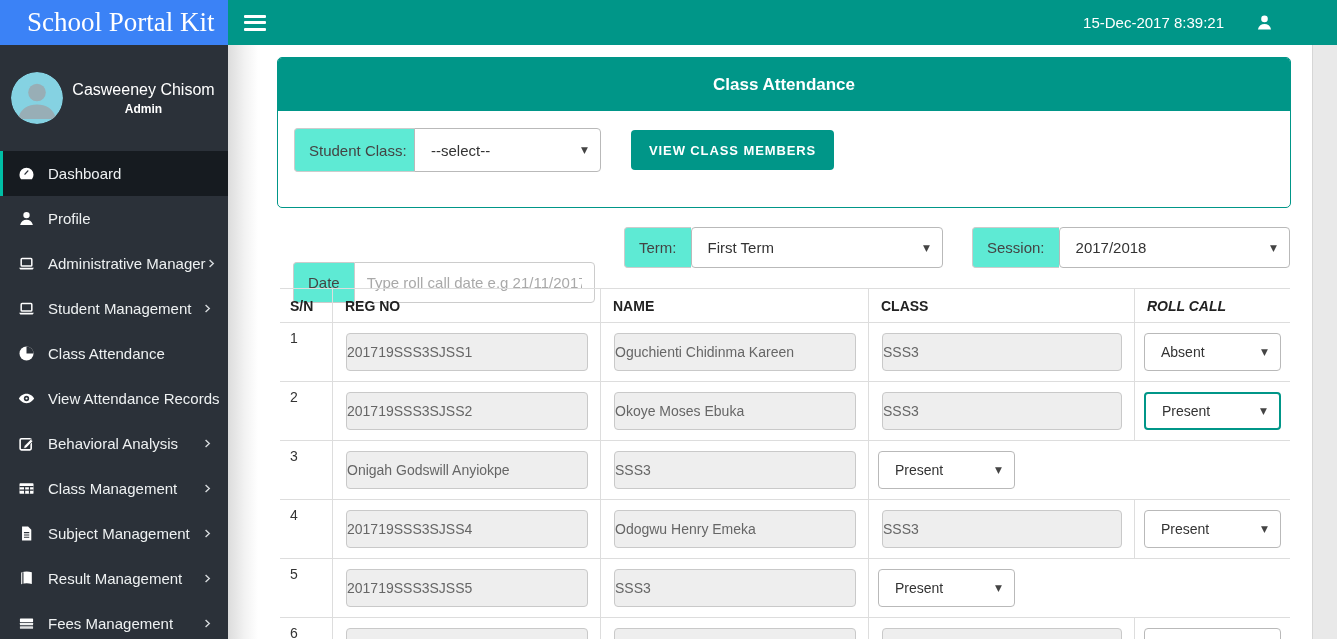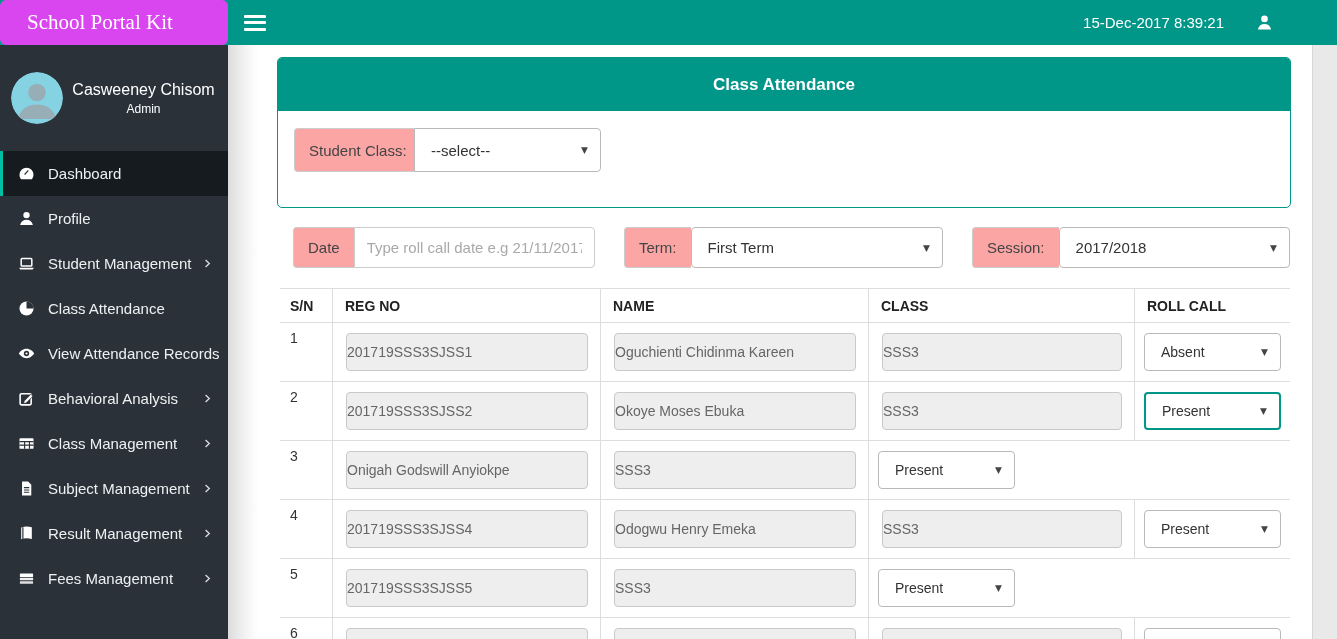--- a/index.html
+++ b/index.html
@@ -1,83 +1,83 @@
 <!DOCTYPE html>
 <html><head>
 <meta charset="utf-8">
 <style>
   * { margin:0; padding:0; box-sizing:border-box; }
   html,body { width:1337px; height:639px; overflow:hidden; }
   body { font-family:"Liberation Sans",sans-serif; background:#fff; position:relative; }
 
   
   .navbar { position:absolute; top:0; left:0; width:1337px; height:45px; background:#009688; display:flex; z-index:20; }
-  .brand { width:228px; height:45px; background:#d946ef; color:#fff; font-family:"Liberation Serif",serif; font-size:21px; display:flex; align-items:center; padding-left:27px; flex:none; cursor:pointer;border-radius:6px; }
+  .brand { width:228px; height:45px; background:#3b82f6; color:#fff; font-family:"Liberation Serif",serif; font-size:27px; display:flex; align-items:center; padding-left:27px; flex:none; cursor:pointer; }
   .nav-rest { flex:1; display:flex; align-items:center; padding:0 64px 0 16px; }
   .hamburger { width:22px; cursor:pointer; }
   .hamburger span { display:block; height:3px; background:#fff; margin:3.5px 0; border-radius:1px; }
   .nav-spacer { flex:1; }
   .nav-datetime { color:#fff; font-size:15px; }
   .nav-user { margin-left:32px; width:17px; height:17px; color:#fff; cursor:pointer; }
   .nav-user svg { width:100%; height:100%; display:block; }
 
   
   .sidebar { position:absolute; top:45px; left:0; width:228px; height:594px; background:#2b3139; color:#eef1f2; z-index:10; }
   .user-panel { height:106px; display:flex; align-items:center; padding:0 4px 0 11px; }
   .avatar { width:52px; height:52px; border-radius:50%; overflow:hidden; flex:none; }
   .avatar svg { display:block; width:100%; height:100%; }
   .user-meta { flex:1; text-align:center; }
   .user-name { font-size:16px; color:#fff; white-space:nowrap; }
-  .user-role { font-size:12px; font-weight:normal; color:#fff; margin-top:3px; }
+  .user-role { font-size:12px; font-weight:bold; color:#fff; margin-top:3px; }
   .menu { list-style:none; }
   .menu-item { height:45px; display:flex; align-items:center; padding:0 15px 0 15px; font-size:15px; cursor:pointer; border-left:3px solid transparent; }
   .menu-item.active { background:#161b20; border-left-color:#00bfa5; }
   .mi-icon { width:17px; height:17px; margin-right:13px; color:#fff; flex:none; }
   .mi-icon svg { width:100%; height:100%; display:block; }
   .mi-label { flex:1; white-space:nowrap; }
   .mi-chevron { width:11px; height:11px; color:#d6dadd; flex:none; }
   .mi-chevron svg { width:100%; height:100%; display:block; }
 
   
   .content { position:absolute; top:45px; left:228px; width:1109px; height:594px; background:#fff; overflow:hidden; }
   .content-shadow { position:absolute; left:0; top:0; bottom:0; width:30px; background:linear-gradient(to right,#dcdcdc,#f2f2f2 55%,#ffffff); pointer-events:none; }
   .scroll-strip { position:absolute; right:0; top:0; bottom:0; width:25px; background:#e9e9e9; border-left:1px solid #d6d6d6; cursor:pointer; }
 
   
   .panel { position:absolute; left:49px; top:12px; width:1014px; border:1px solid #009688; border-radius:5px; overflow:hidden; background:#fff; }
   .panel-header { background:#009688; height:53px; display:flex; align-items:center; justify-content:center; color:#fff; font-weight:bold; font-size:17px; }
   .panel-body { padding:17px 16px 35px; display:flex; align-items:flex-start; }
 
   .igroup { display:flex; }
-  .ig-addon { background:#fca5a5; border:1px solid #ccc; border-right:none; border-radius:4px 0 0 4px; display:flex; align-items:center; padding:0 14px; color:#444; font-size:15px; white-space:nowrap; }
+  .ig-addon { background:#5eead4; border:1px solid #ccc; border-right:none; border-radius:4px 0 0 4px; display:flex; align-items:center; padding:0 14px; color:#444; font-size:15px; white-space:nowrap; }
   .sel { position:relative; background:#fff; border:1px solid #b9b9b9; border-radius:4px; display:flex; align-items:center; color:#333; font-size:15px; padding:0 30px 0 16px; cursor:pointer; }
   .igroup .sel { border-radius:0 4px 4px 0; }
   .caret { position:absolute; right:12px; top:50%; transform:translateY(-50%); font-size:9px; color:#444; font-family:"DejaVu Sans",sans-serif; }
   .sc-group { height:44px; }
   .sc-group .ig-addon { width:120px; }
   .sc-group .sel { width:187px; }
 
   .btn-teal { background:#009688; color:#fff; border:none; border-radius:4px; font-family:inherit; font-weight:bold; font-size:13px; letter-spacing:.9px; height:40px; padding:0 18px; margin-left:30px; margin-top:2px; cursor:pointer; }
 
   
   .filters { position:absolute; left:65px; top:182px; width:997px; display:flex; justify-content:space-between; }
   .fgroup { height:41px; display:flex; }
-  .fg-date { width:302px; }
+  .fg-date { width:302px;margin-top:35px; }
   .fg-term { width:319px; }
   .fg-session { width:318px; }
   .date-input { flex:1; min-width:0; border:1px solid #ccc; border-radius:0 4px 4px 0; padding:0 12px; font-family:inherit; font-size:15px; color:#333; outline:none; }
   .date-input::placeholder { color:#a9a9a9; }
   .fgroup .sel { flex:1; }
 
   
   .att-table { position:absolute; left:52px; top:243px; width:1010px; border-top:1px solid #ddd; }
   .t-head, .t-row { display:grid; grid-template-columns:53px 268px 268px 266px 155px; }
   .t-head { height:34px; border-bottom:1px solid #ddd; }
   .th { display:flex; align-items:center; font-weight:bold; font-size:14px; color:#222; padding-left:12px; border-right:1px solid #ddd; }
-  .th:last-child { border-right:none; }
+  .th:last-child { border-right:none;font-style:italic; }
   .th-sn { padding-left:10px; }
   .t-row { height:59px; border-bottom:1px solid #ddd; }
   .td { border-right:1px solid #ddd; position:relative; }
   .td:last-child { border-right:none; }
   .c-sn { font-size:14px; color:#333; padding:7px 0 0 10px; }
   .ro-input { margin:10px 12px 0 13px; height:38px; background:#eee; border:1px solid #c9c9c9; border-radius:4px; display:flex; align-items:center; font-size:14px; color:#666; overflow:hidden; white-space:nowrap; }
   .rollcall-select { margin:10px 0 0 9px; width:137px; height:38px; font-size:14px; }
   .rollcall-select.focused { border:2px solid #009688; }
 </style>
 </head>
@@ -137,20 +137,34 @@
     <span class="mi-label">Profile</span>
 
   </li>
       <li class="menu-item">
     <span class="mi-icon">
           <svg viewBox="0 0 16 16">
             <rect x="3" y="3.4" width="10" height="7" rx=".8" fill="none" stroke="currentColor" stroke-width="1.4"></rect>
             <path d="M1 12h14l-1.2 1.6H2.2z" fill="currentColor"></path>
           </svg>
         </span>
+    <span class="mi-label">Administrative Manager</span>
+    <span class="mi-chevron">
+          <svg viewBox="0 0 16 16">
+            <path d="M5.2 2.8 10.6 8l-5.4 5.2" fill="none" stroke="currentColor" stroke-width="2"></path>
+          </svg>
+        </span>
+  </li>
+      <li class="menu-item">
+    <span class="mi-icon">
+          <svg viewBox="0 0 16 16">
+            <rect x="3" y="3.4" width="10" height="7" rx=".8" fill="none" stroke="currentColor" stroke-width="1.4"></rect>
+            <path d="M1 12h14l-1.2 1.6H2.2z" fill="currentColor"></path>
+          </svg>
+        </span>
     <span class="mi-label">Student Management</span>
     <span class="mi-chevron">
           <svg viewBox="0 0 16 16">
             <path d="M5.2 2.8 10.6 8l-5.4 5.2" fill="none" stroke="currentColor" stroke-width="2"></path>
           </svg>
         </span>
   </li>
       <li class="menu-item">
     <span class="mi-icon">
           <svg viewBox="0 0 16 16">
@@ -256,20 +270,21 @@
   <section class="panel">
     <div class="panel-header">Class Attendance</div>
     <div class="panel-body">
       <div class="igroup sc-group">
         <div class="ig-addon">Student Class:</div>
         <div class="sel">
           <span>--select--</span>
           <span class="caret">▼</span>
         </div>
       </div>
+      <button class="btn-teal">VIEW CLASS MEMBERS</button>
     </div>
   </section>
 
   <div class="filters">
     <div class="fgroup fg-date">
       <div class="ig-addon">Date</div>
       <input class="date-input" type="text" placeholder="Type roll call date e.g 21/11/2017" style="">
     </div>
     <div class="fgroup fg-term">
       <div class="ig-addon">Term:</div>

